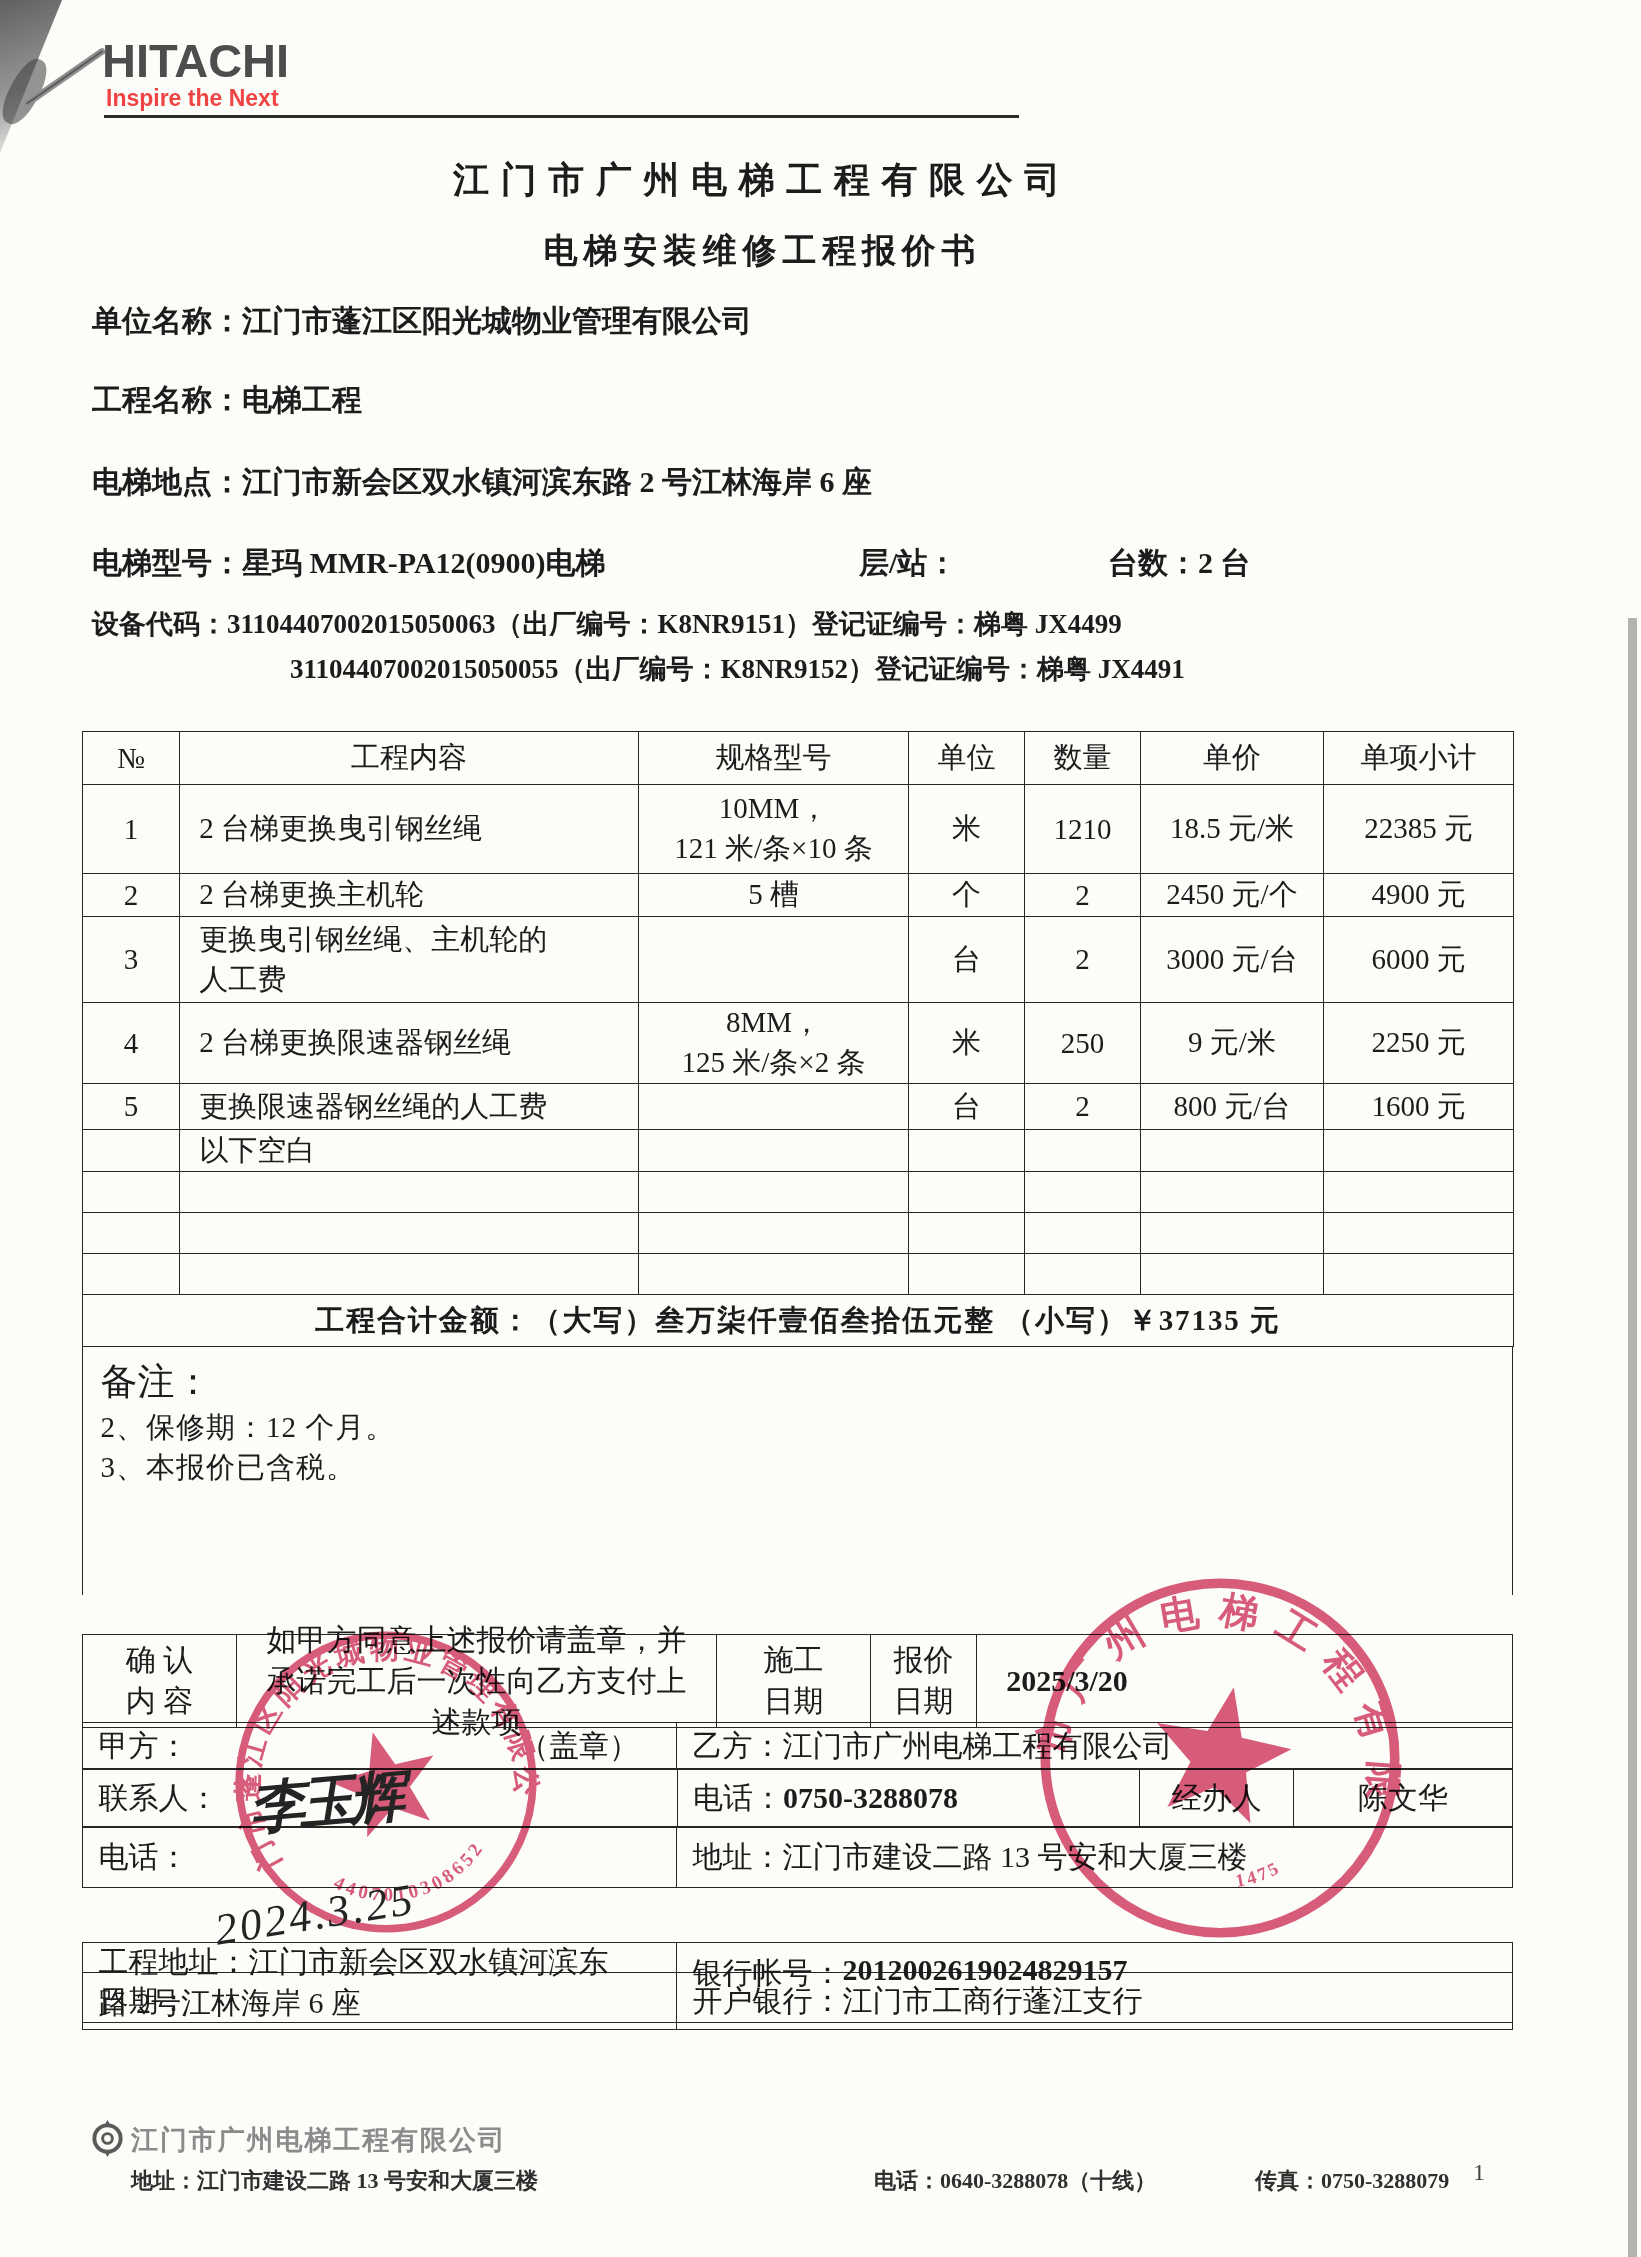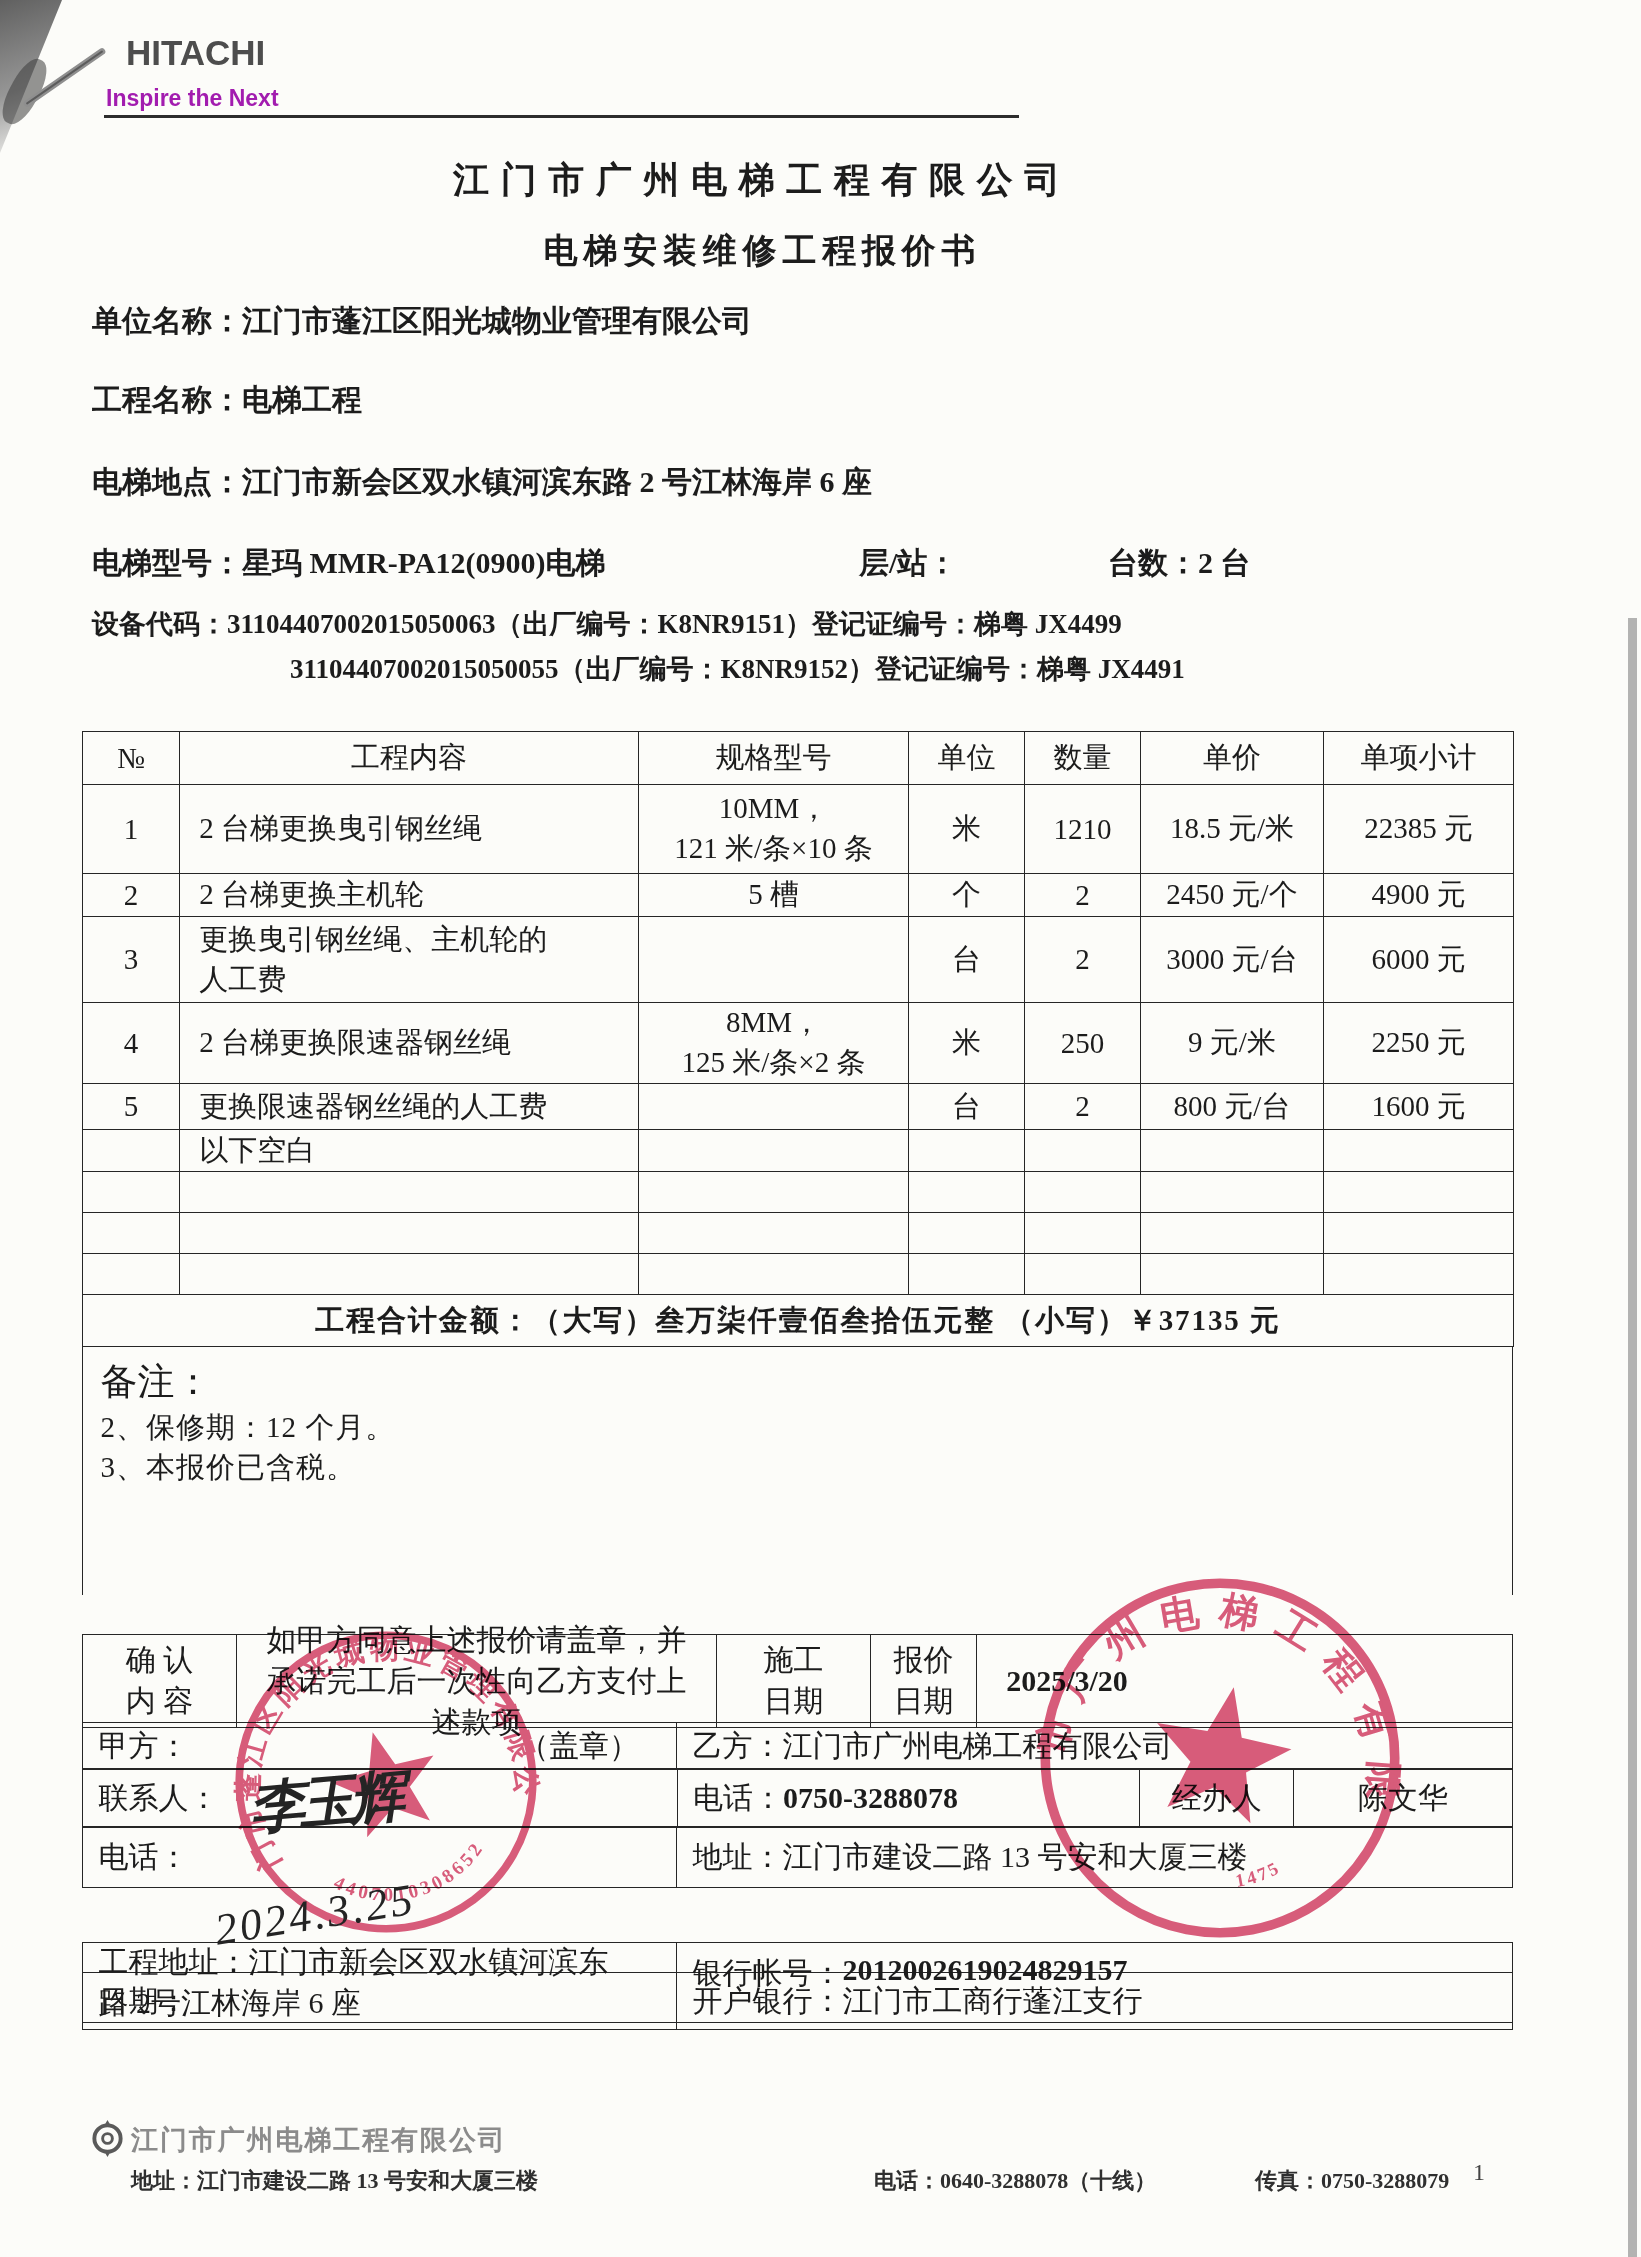--- a/index.html
+++ b/index.html
@@ -13,23 +13,23 @@
   
   .corner-shade { left:0; top:0; width:62px; height:153px;
     background:linear-gradient(160deg,#4f4f4f 0%,#8b8b8b 55%,rgba(180,180,180,0) 100%);
     clip-path:polygon(0 0,100% 0,0 100%); opacity:.9; }
   .corner-streak { left:9.7px; top:56px; width:29px; height:71px; background:#3d3d3d;
     border-radius:45%; transform:rotate(28deg); opacity:.55; }
   .edge-strip { left:1628px; top:618px; width:8.7px; height:1639px; background:#a6a6a6; opacity:.85; }
 
   
   .logo-text { left:102px; top:33px; font-family:"Liberation Sans","DejaVu Sans",sans-serif;
-    font-weight:bold; font-size:35px; letter-spacing:0px; color:#4d4d4d;margin-left:24px; }
+    font-weight:bold; font-size:47px; letter-spacing:0px; color:#4d4d4d; }
   .tagline { left:106px; top:85px; font-family:"Liberation Sans","DejaVu Sans",sans-serif;
-    font-weight:bold; font-size:23px; color:#a21caf; }
+    font-weight:bold; font-size:23px; color:#ef4444; }
   .logo-rule { left:104px; top:115px; width:915px; height:2.9px; background:#2d2d2d; }
 
   .center-line { left:82px; width:1361px; text-align:center; }
   .doc-company { top:156px; font-size:36px; font-weight:bold; letter-spacing:11.6px; }
   .doc-title { top:228px; font-size:34px; font-weight:bold; letter-spacing:5.8px; }
 
   .field { font-size:30px; font-weight:bold; white-space:nowrap; }
   .field-small { font-size:27px; font-weight:bold; white-space:nowrap; }
 
   

